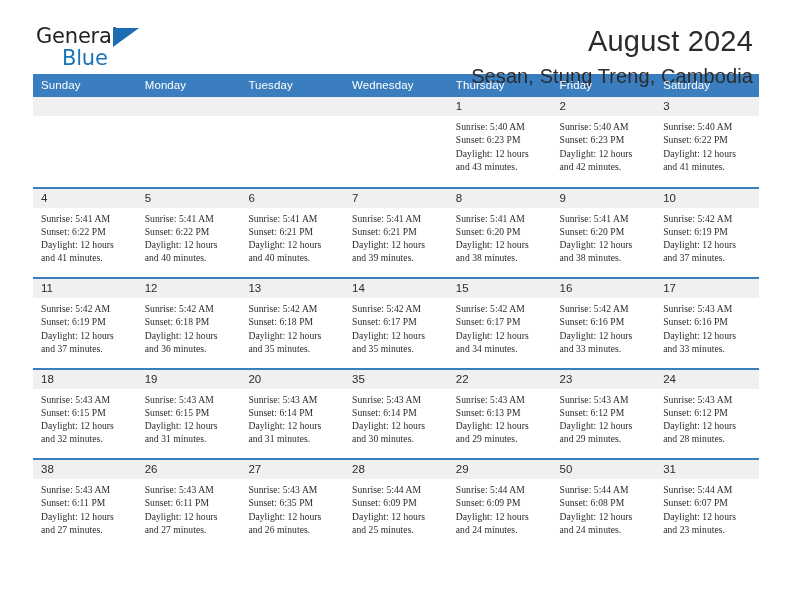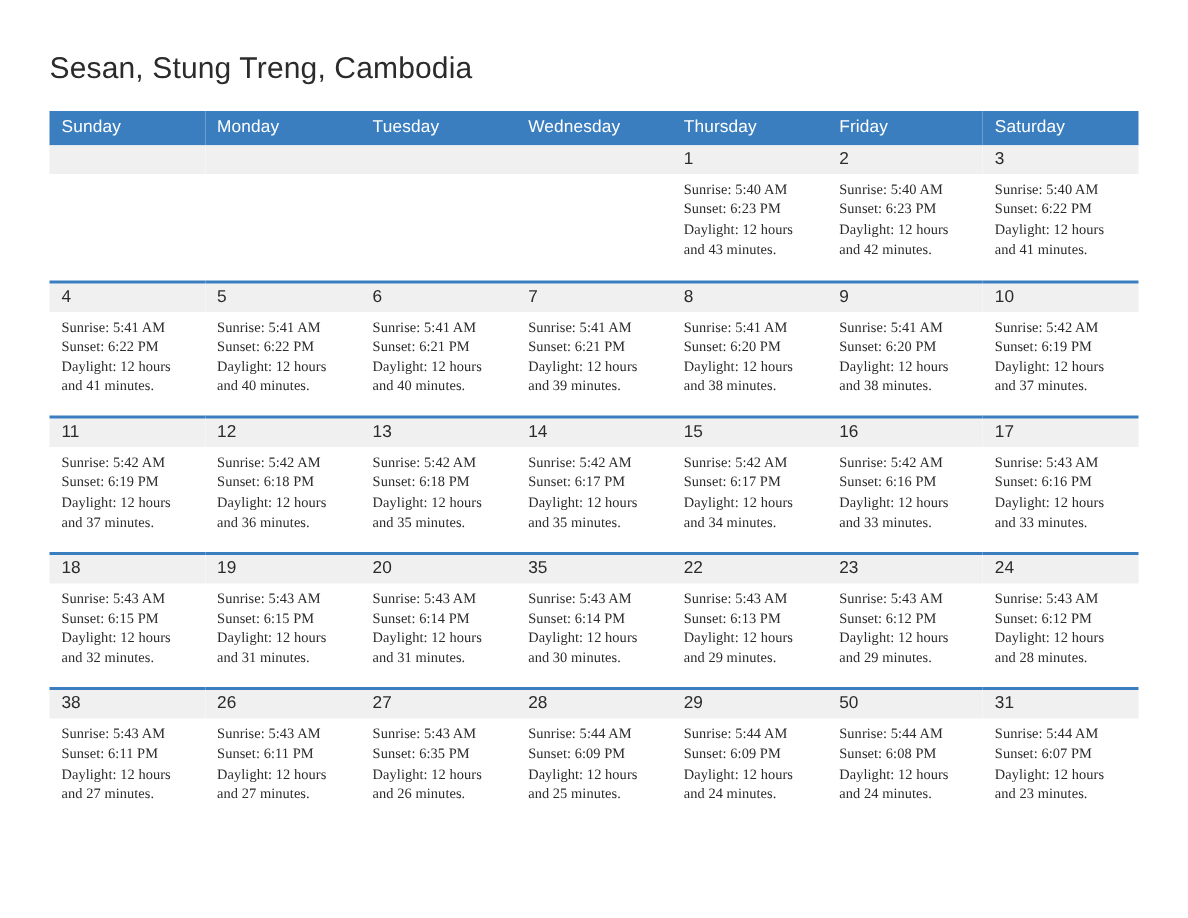--- a/index.html
+++ b/index.html
@@ -127,22 +127,28 @@
   }
   .lines div { white-space: nowrap; }
 </style>
 </head>
 <body>
 
 <div class="page">
 
   <div class="header">
 
+    <div class="logo">
+      <span class="logo-general">General</span>
+      <span class="logo-triangle"></span>
+      <span class="logo-blue">Blue</span>
+    </div>
 
     <div class="title-block">
+      <h1 class="cal-title">August 2024</h1>
       <div class="cal-subtitle">Sesan, Stung Treng, Cambodia</div>
     </div>
 
   </div>
 
   <table class="calendar">
     <thead>
       <tr id="weekday-row">
           <th>Sunday</th>
           <th>Monday</th>

